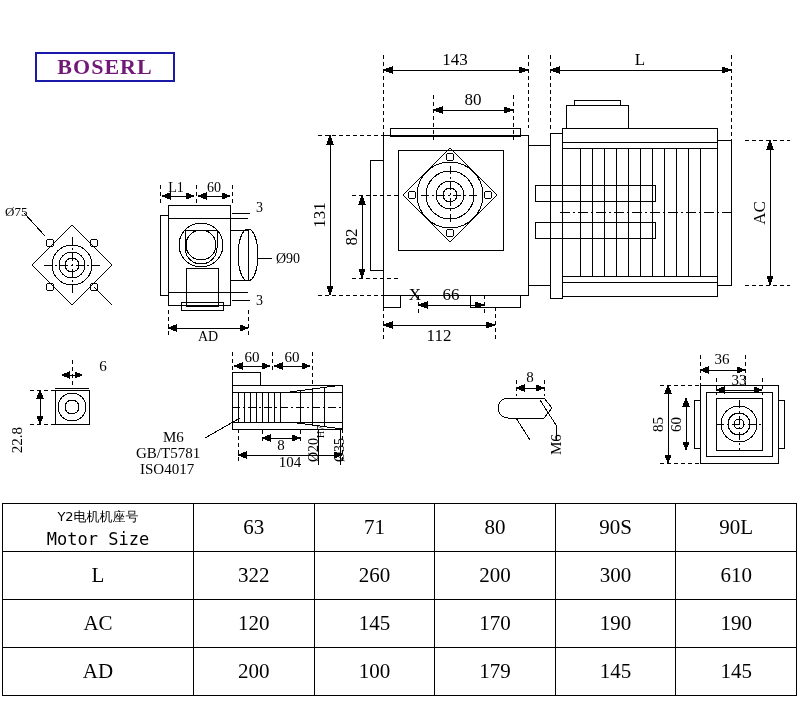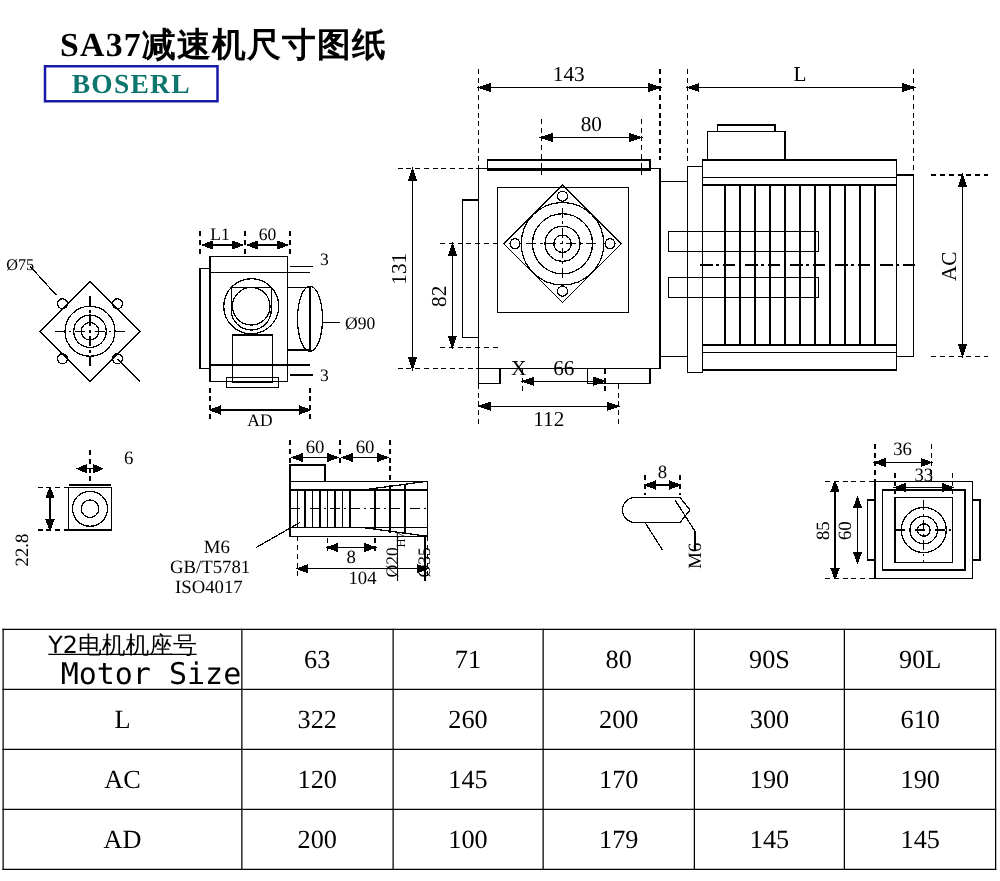--- a/index.html
+++ b/index.html
@@ -21,21 +21,21 @@
   #logo{
     position:absolute;left:35px;top:52px;
     width:140px;height:30px;
     border:2px solid #1a1aa8;
     box-sizing:border-box;
   }
   #logo span{
     display:block;
     font-family:"Liberation Serif", serif;
     font-size:22px;font-weight:bold;
-    color:#0f766e;
+    color:#701a75;
     letter-spacing:1px;
     text-align:center;
     line-height:26px;
   }
   svg#dwg{position:absolute;left:0;top:0;width:800px;height:705px;}
   
   #spec-table{
     position:absolute;left:2px;top:503px;
     width:795px;
     border-collapse:collapse;
@@ -47,29 +47,28 @@
     border:1px solid #000;
     text-align:center;
     height:47px;
     padding:0;
   }
   #spec-table td.head{
     font-size:19px;
     line-height:23px;
   }
   #spec-table td.lbl{font-size:21px;}
-  .cjk{font-family:"DejaVu Sans", sans-serif;font-size:19px;text-decoration:underline;}
-  .mono{font-family:"DejaVu Sans Mono", monospace;font-size:24px;text-align:right;}
+  .cjk{font-family:"DejaVu Sans", sans-serif;font-size:13px;}
+  .mono{font-family:"DejaVu Sans Mono", monospace;font-size:17px;}
 </style>
 </head>
 <body>
 
 <div class="wrap">
 
-  <div id="title">SA37减速机尺寸图纸</div>
 
   <div id="logo">
     <span>BOSERL</span>
   </div>
 
   <svg id="dwg" xmlns="http://www.w3.org/2000/svg">
     <g fill="none" stroke="#000" stroke-width="1" shape-rendering="crispEdges">
 
       <rect x="383" y="135" width="145" height="160"></rect>
       <rect x="390" y="128" width="130" height="8"></rect>

